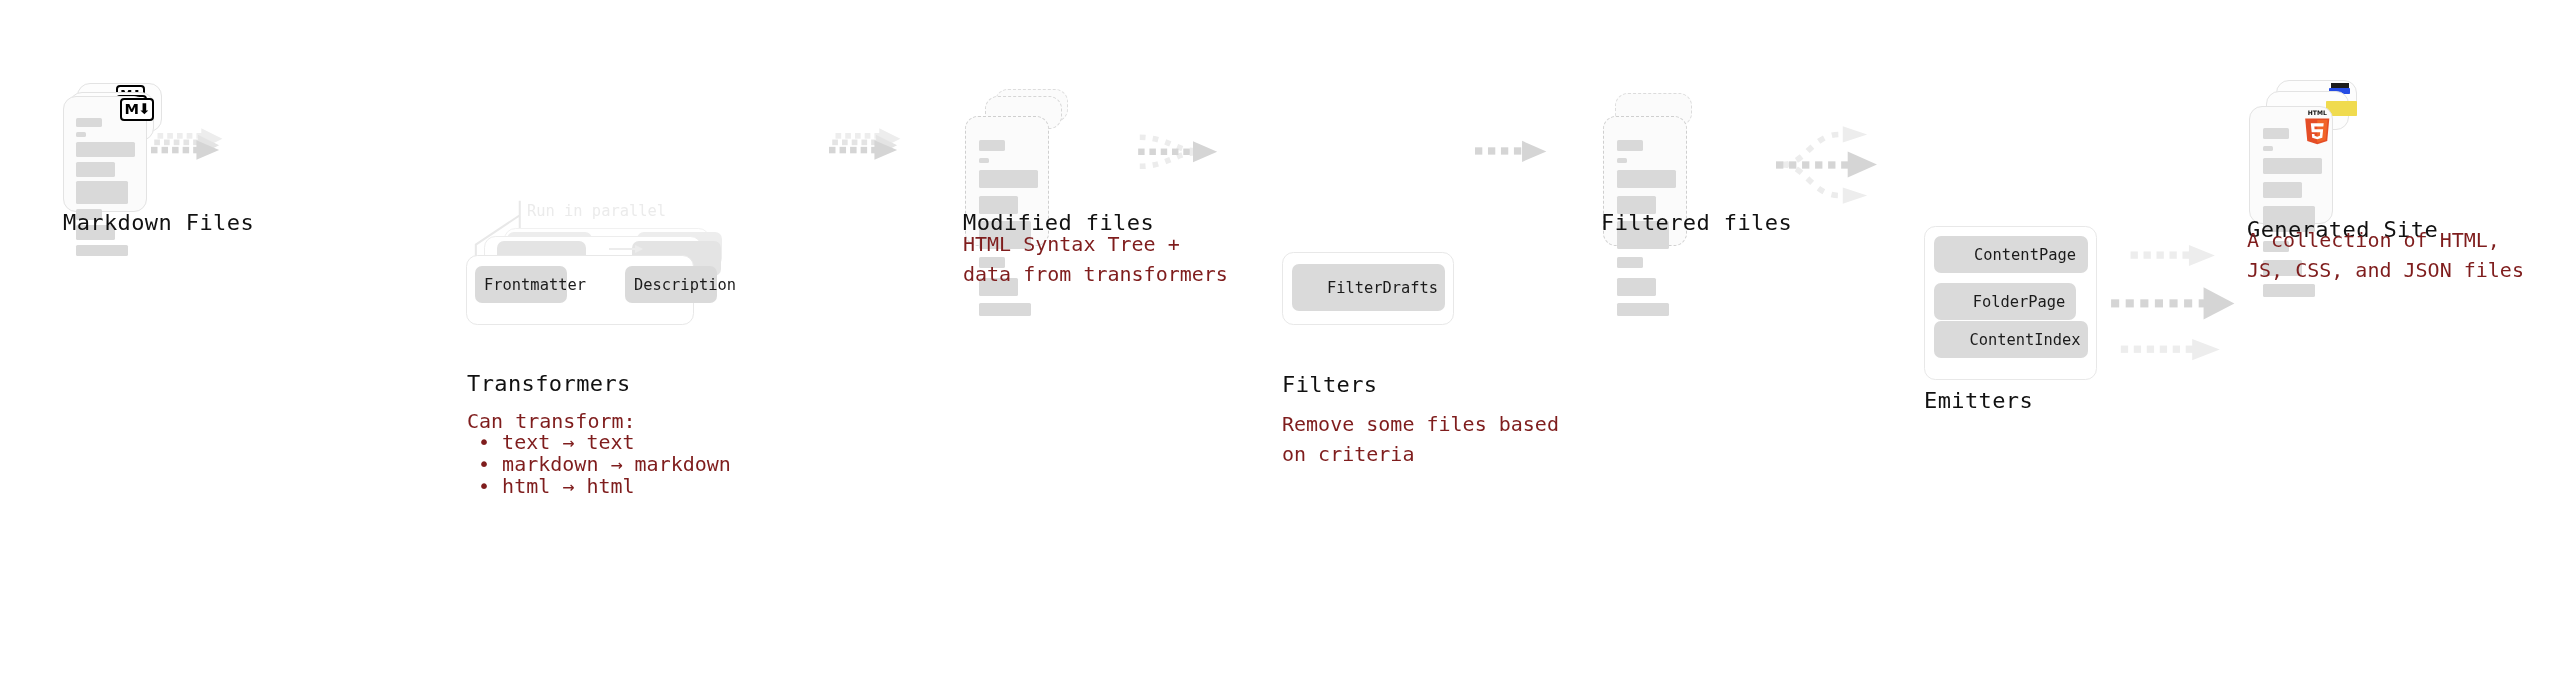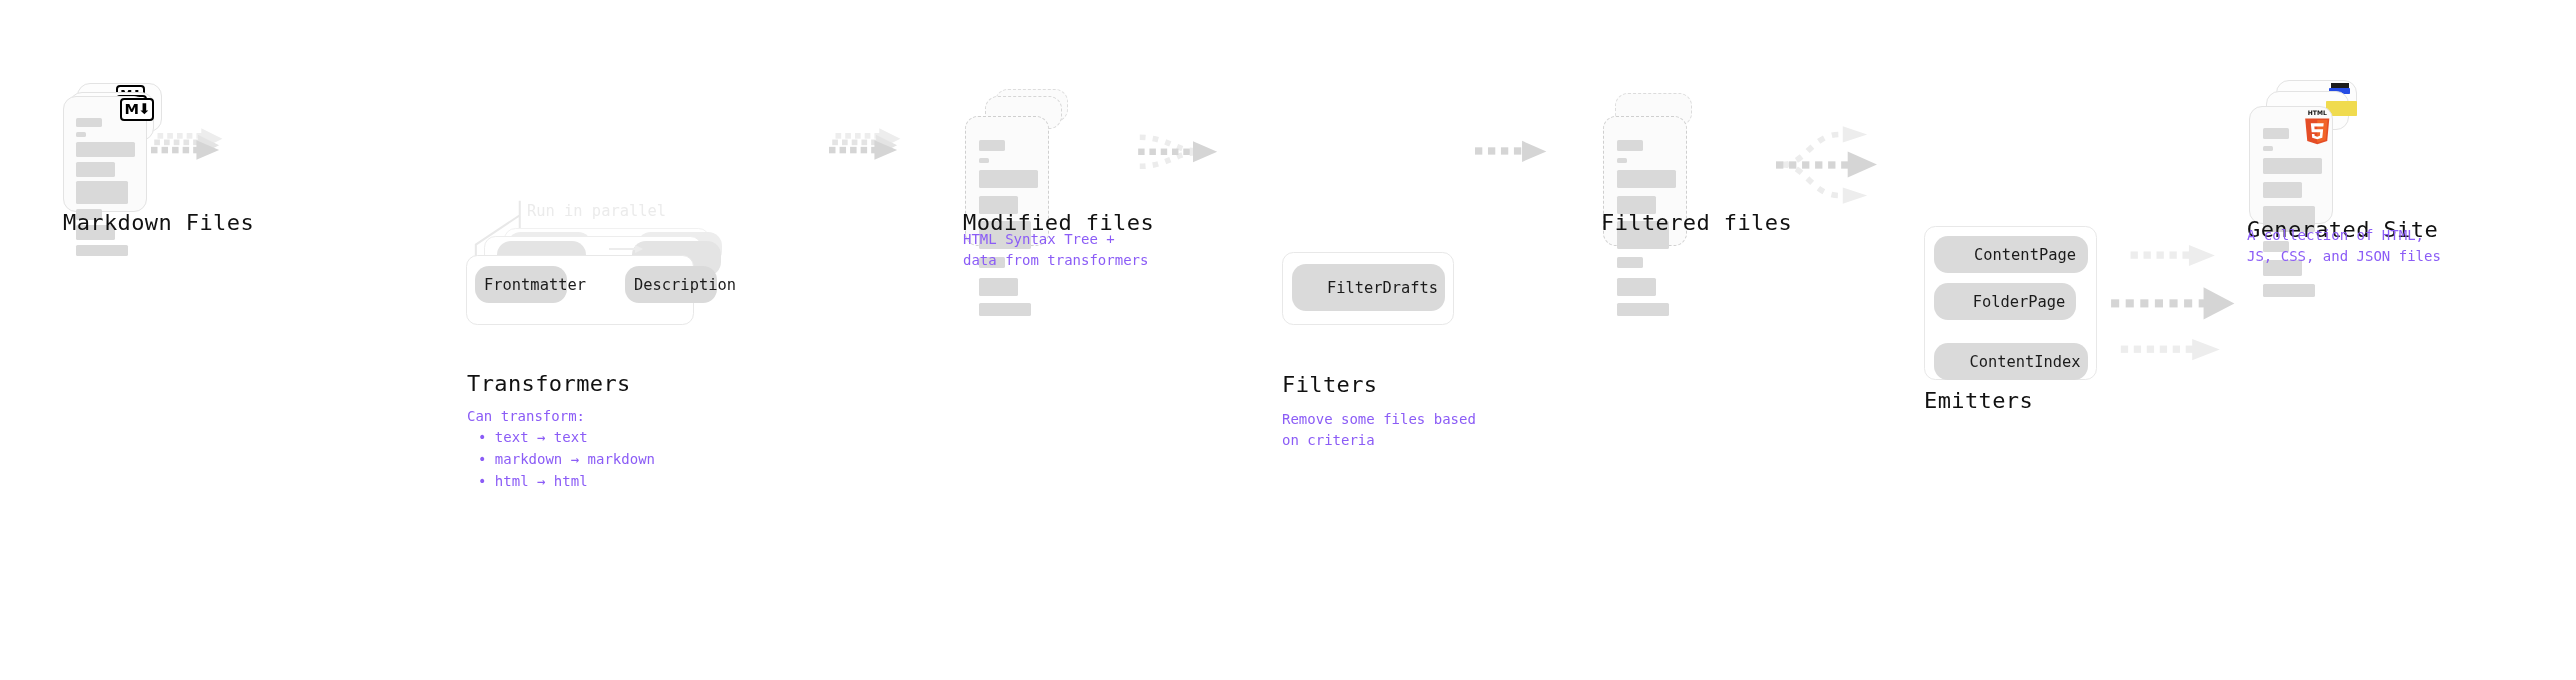--- a/index.html
+++ b/index.html
@@ -51,44 +51,44 @@
   
   .stagebox {
     position: absolute;
     border: 1.6px solid #e8e8e8;
     border-radius: 11.4px;
     background: #ffffff;
   }
   .pill {
     position: absolute;
     background: #dadada;
-    border-radius: 14px;
+    border-radius: 7px;
     display: flex; align-items: center; justify-content: center;
     color: #1b1b1b;
     font-size: 15.4px;
     letter-spacing: 0px;
     white-space: nowrap;
     padding-left: 28px;
   }
   .pill.l2 { background: #e4e4e4; color: transparent; }
   .pill.l3 { background: #ededed; color: transparent; }
 
   
   .title {
     position: absolute;
     font-size: 22px;
     color: #111;
     white-space: nowrap;
     letter-spacing: 0.4px;
   }
   .caption {
     position: absolute;
-    font-size: 14px;
+    font-size: 20px;
     line-height: 1.52;
-    color: #8b5cf6;
+    color: #7f1d1d;
     white-space: pre;
   }
   .parallel-label {
     position: absolute;
     font-size: 15.4px;
     color: #ebebeb;
     white-space: nowrap;
   }
   svg { position: absolute; overflow: visible; }
 </style>
@@ -297,21 +297,21 @@
     </g>
   </svg>
 
   <div class="stagebox" style="left:1924px; top:226px; width:173px; height:154px;"></div>
   <div class="pill" style="left:1934px; top:236px; width:154px; height:37px;">
     <span>ContentPage</span>
   </div>
   <div class="pill" style="left:1934px; top:283px; width:142px; height:37px;">
     <span>FolderPage</span>
   </div>
-  <div class="pill" style="left:1934px; top:343px; width:154px; height:37px;">
+  <div class="pill" style="left:1934px; top:321px; width:154px; height:37px;">
     <span>ContentIndex</span>
   </div>
 
   <div class="title" style="left:1924px; top:388px;">Emitters</div>
 
   <svg style="left:2111px; top:232px;" width="134" height="146" viewBox="0 0 165 180">
     <g fill="#ededed">
       <rect x="24" y="24" width="9" height="9"></rect>
         <rect x="40" y="24" width="9" height="9"></rect>
       <rect x="56" y="24" width="9" height="9"></rect>

